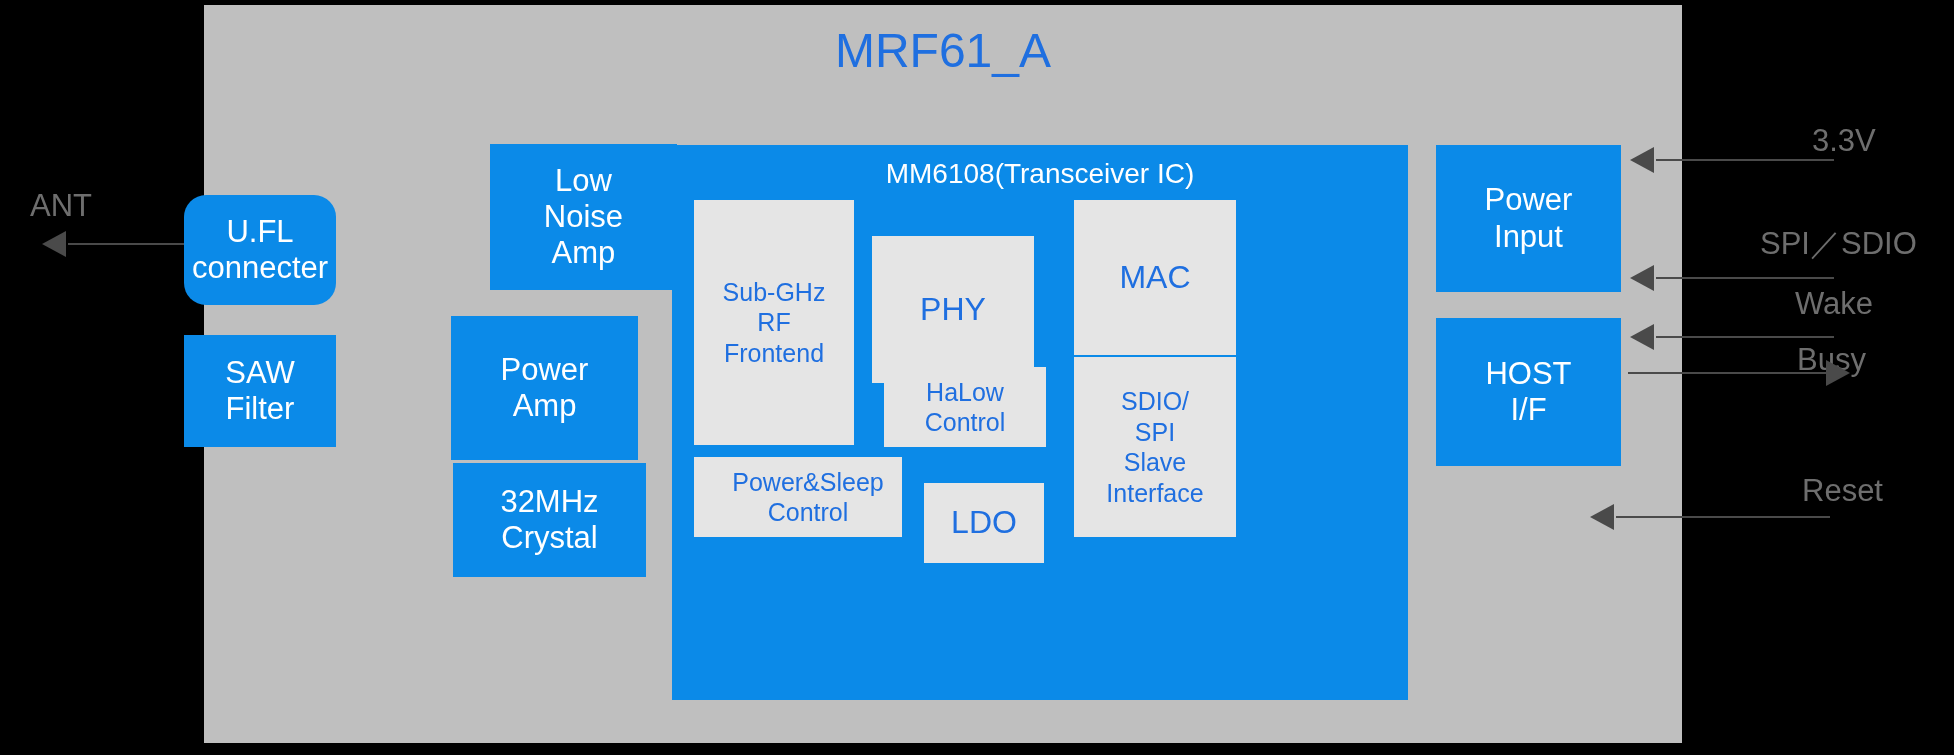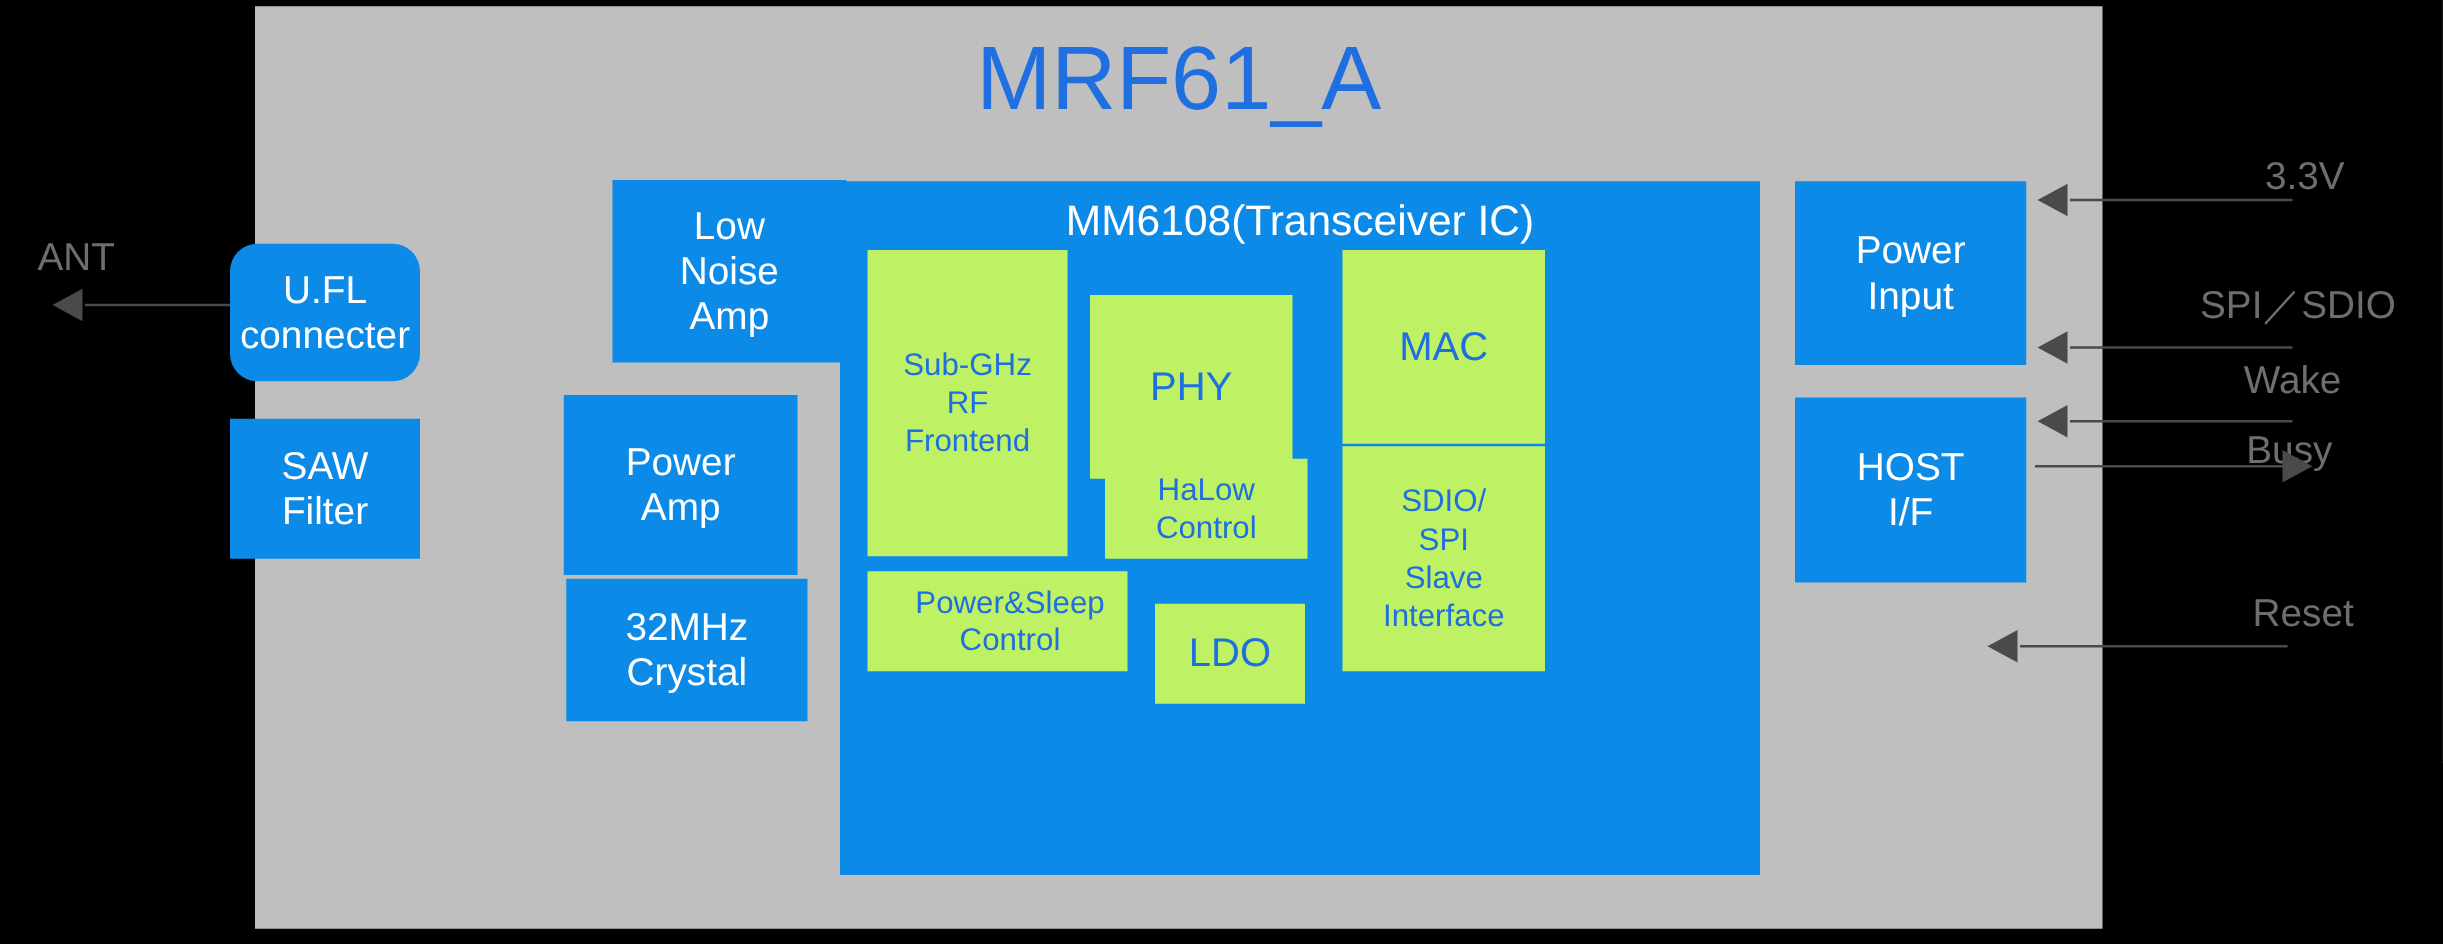--- a/index.html
+++ b/index.html
@@ -34,21 +34,21 @@
   }
 
   
   .module-title {
     position: absolute;
     left: 0;
     top: 22px;
     width: 1478px;
     text-align: center;
     color: #1f6fe0;
-    font-size: 72px;
+    font-size: 48px;
     font-weight: 400;
     line-height: 1;
     letter-spacing: 0px;
     white-space: pre;
   }
 
   
   .blk {
     position: absolute;
     background: #0b8ae8;
@@ -72,29 +72,29 @@
     height: 555px;
     background: #0b8ae8;
   }
   .ic-title {
     position: absolute;
     left: 0;
     top: 12px;
     width: 736px;
     text-align: center;
     color: #ffffff;
-    font-size: 34px;
+    font-size: 28px;
     line-height: 1.2;
     white-space: pre;
   }
 
   
   .sub {
     position: absolute;
-    background: #bef264;
+    background: #e5e5e5;
     color: #1f6fe0;
     display: flex;
     align-items: center;
     justify-content: center;
     text-align: center;
     font-size: 25px;
     line-height: 1.22;
     white-space: pre-line;
     box-sizing: border-box;
   }

